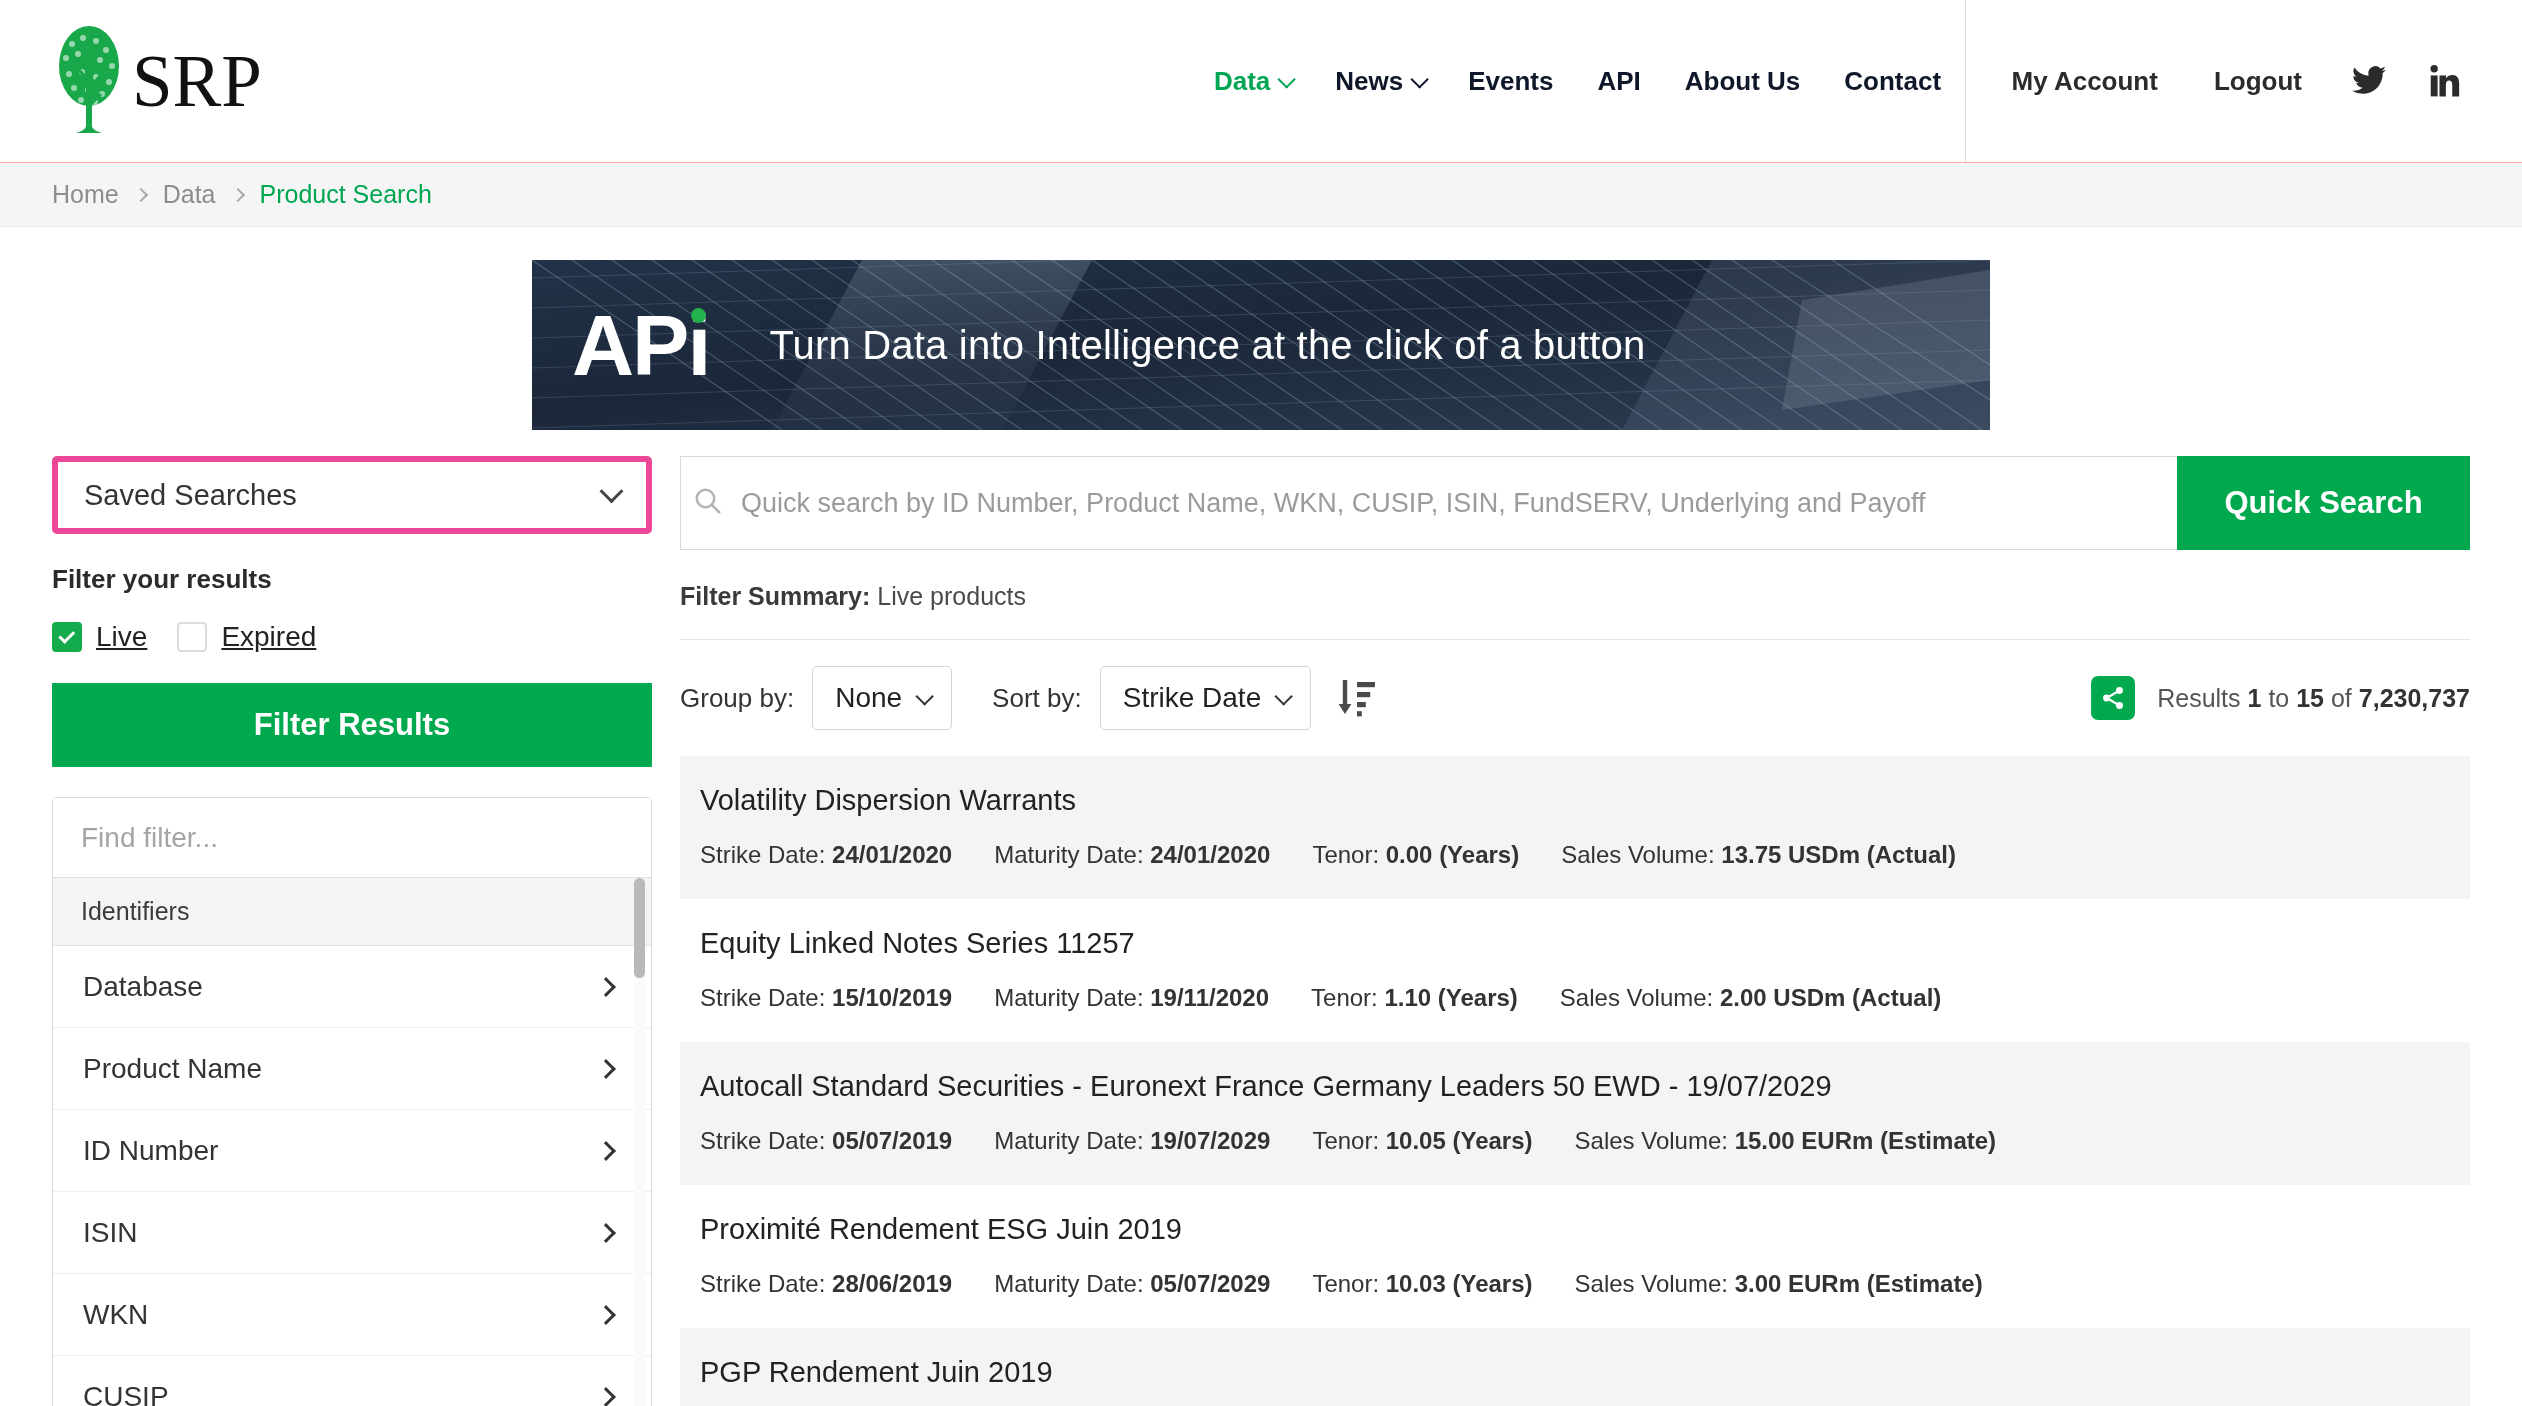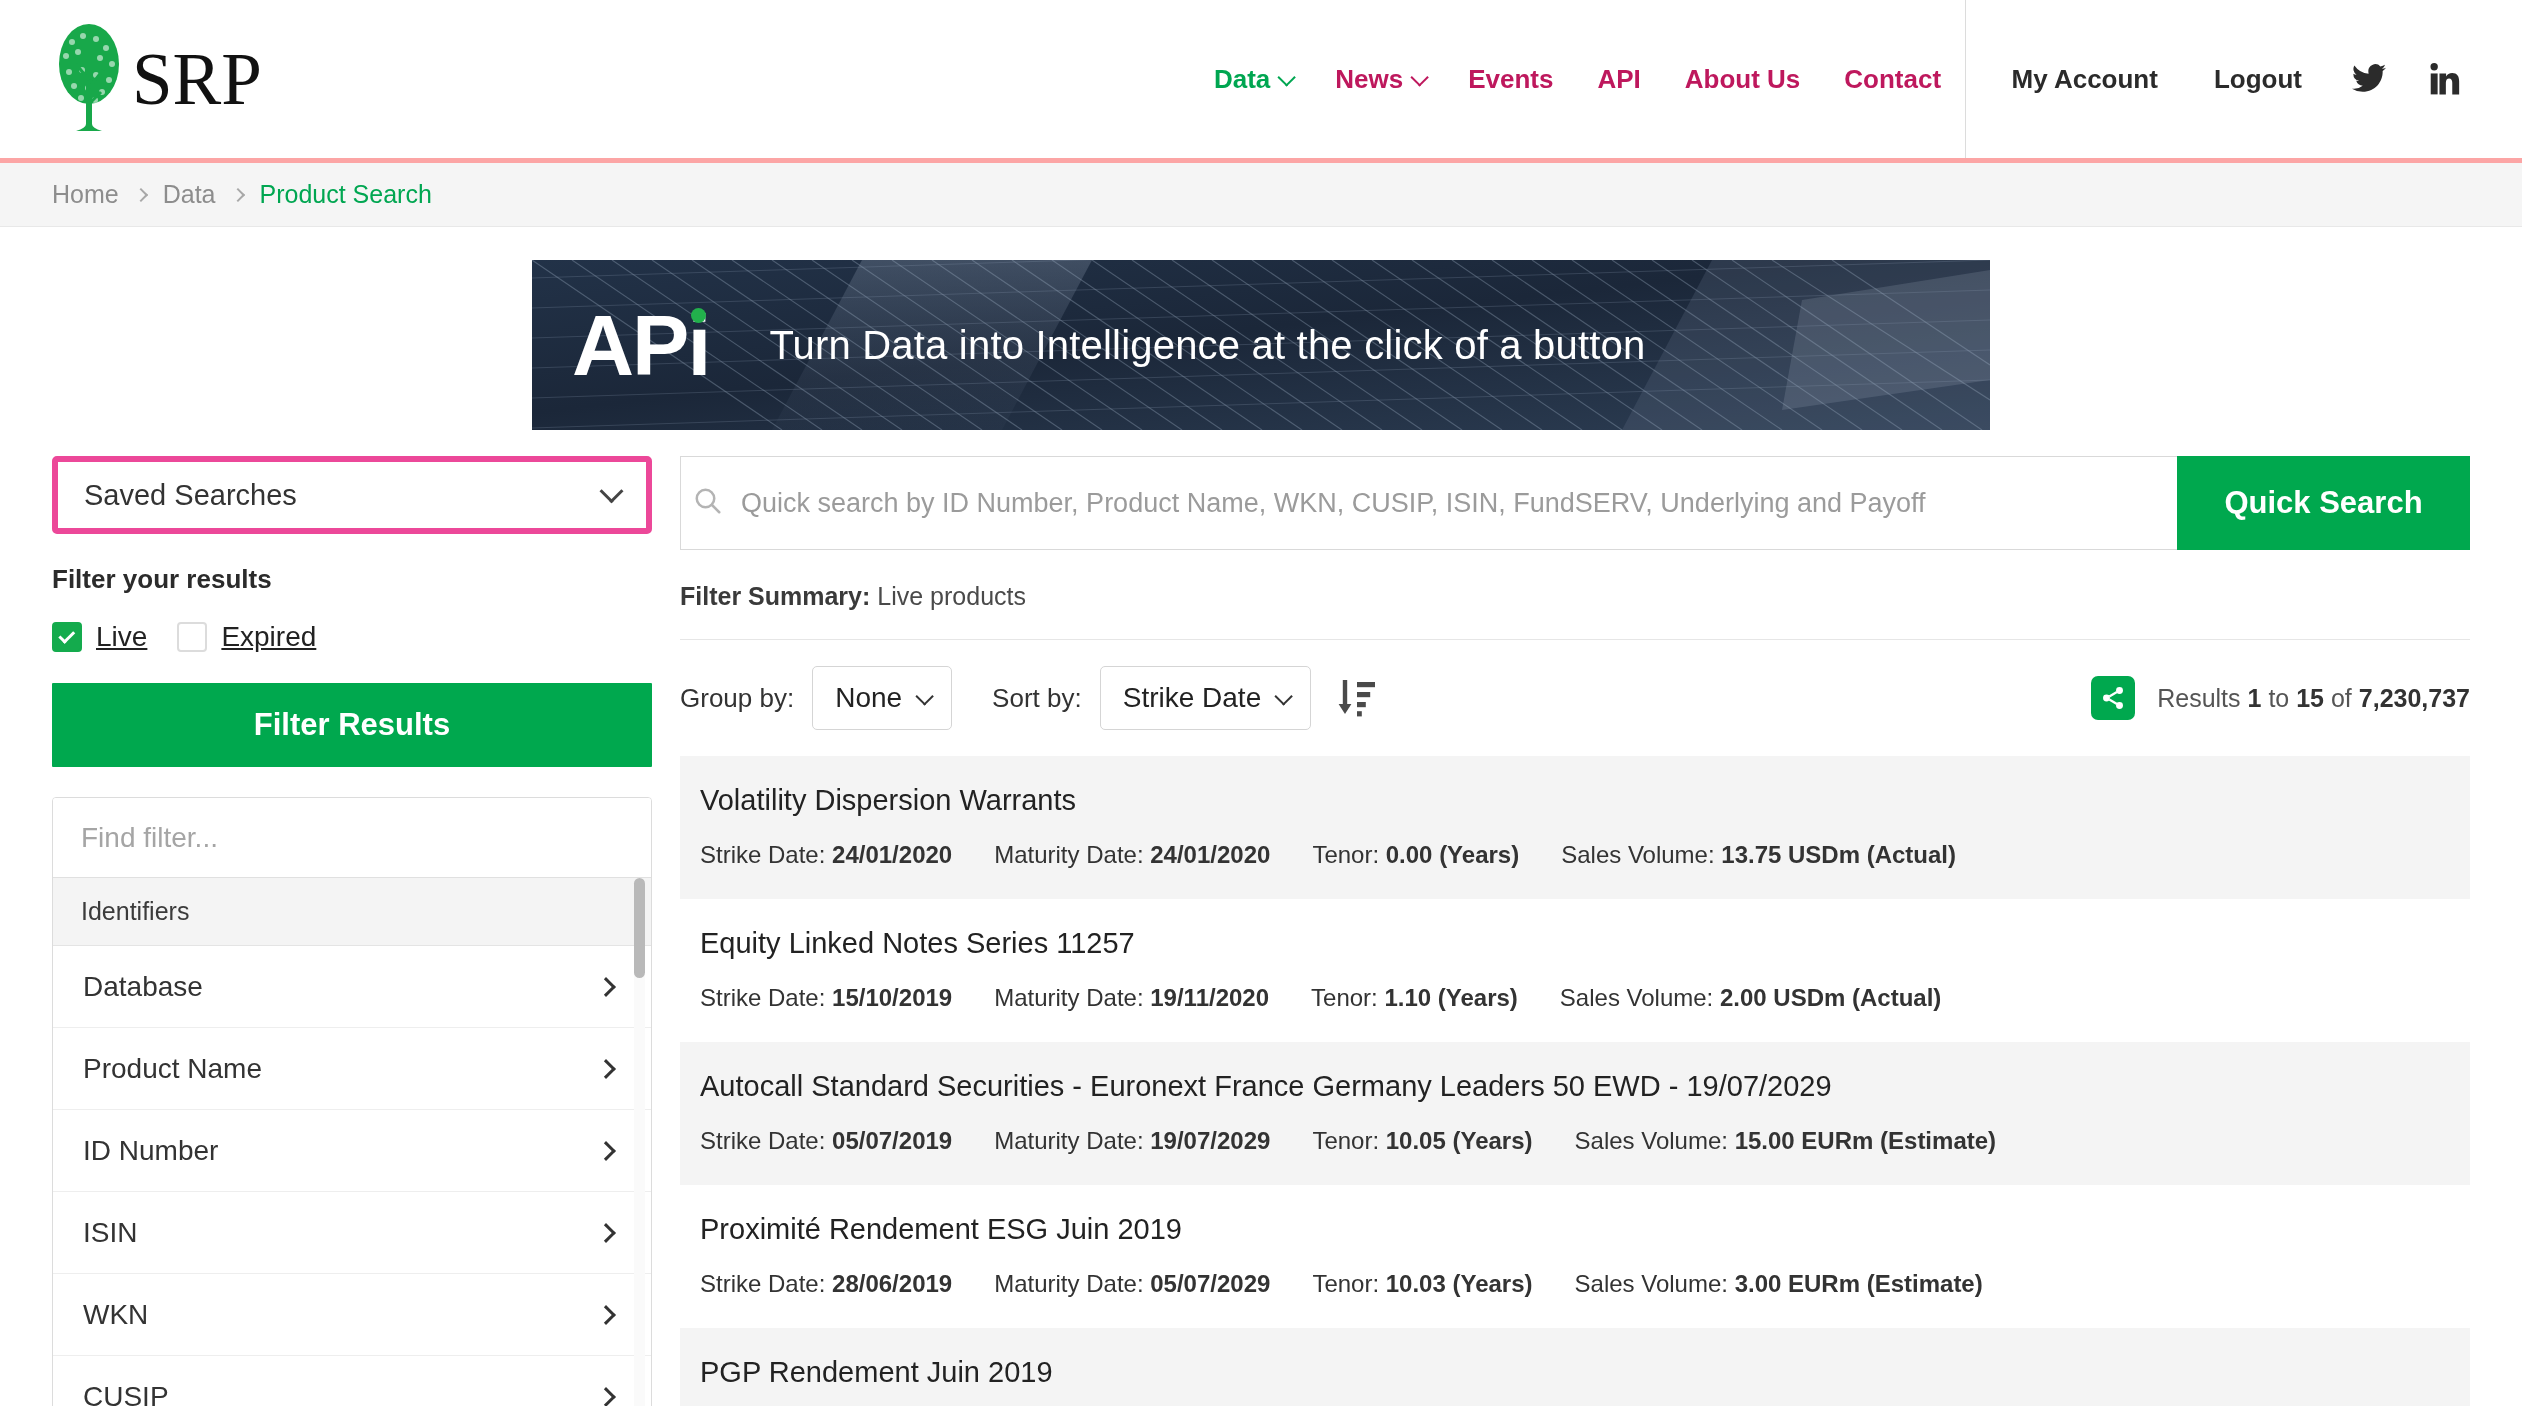--- a/index.html
+++ b/index.html
@@ -9,41 +9,41 @@
     background: #ffffff; color: #222222;
     overflow: hidden;
   }
 
   
   .site-header {
     position: relative;
     height: 163px;
     display: flex; align-items: center;
     background: #ffffff;
-    border-bottom: 5px solid #fca5a5;
+    border-bottom: 1px solid #fca5a5;
   }
   .logo-block {
     display: flex; align-items: center;
     margin-left: 52px; gap: 6px;
   }
   .tree-icon { width: 74px; height: 118px; display: block; }
   .logo-word {
     font-family: "Liberation Serif", serif;
     font-size: 73px; line-height: 1;
     color: #111111; letter-spacing: 0px;
   }
 
   .main-nav {
     display: flex; align-items: center;
     gap: 0px;
     margin-left: 930px;
   }
   .nav-item {
     font-size: 26px; font-weight: bold;
-    color: #be185d; padding: 0 22px;
+    color: #0f172a; padding: 0 22px;
     white-space: nowrap;
     display: flex; align-items: center; gap: 8px;
     cursor: pointer;
   }
   .nav-item.is-active { color: #00a651; }
   .chev-d {
     display: inline-block; width: 13px; height: 13px;
     border-right: 2.6px solid currentColor;
     border-bottom: 2.6px solid currentColor;
     transform: rotate(45deg) translateY(-3px);

